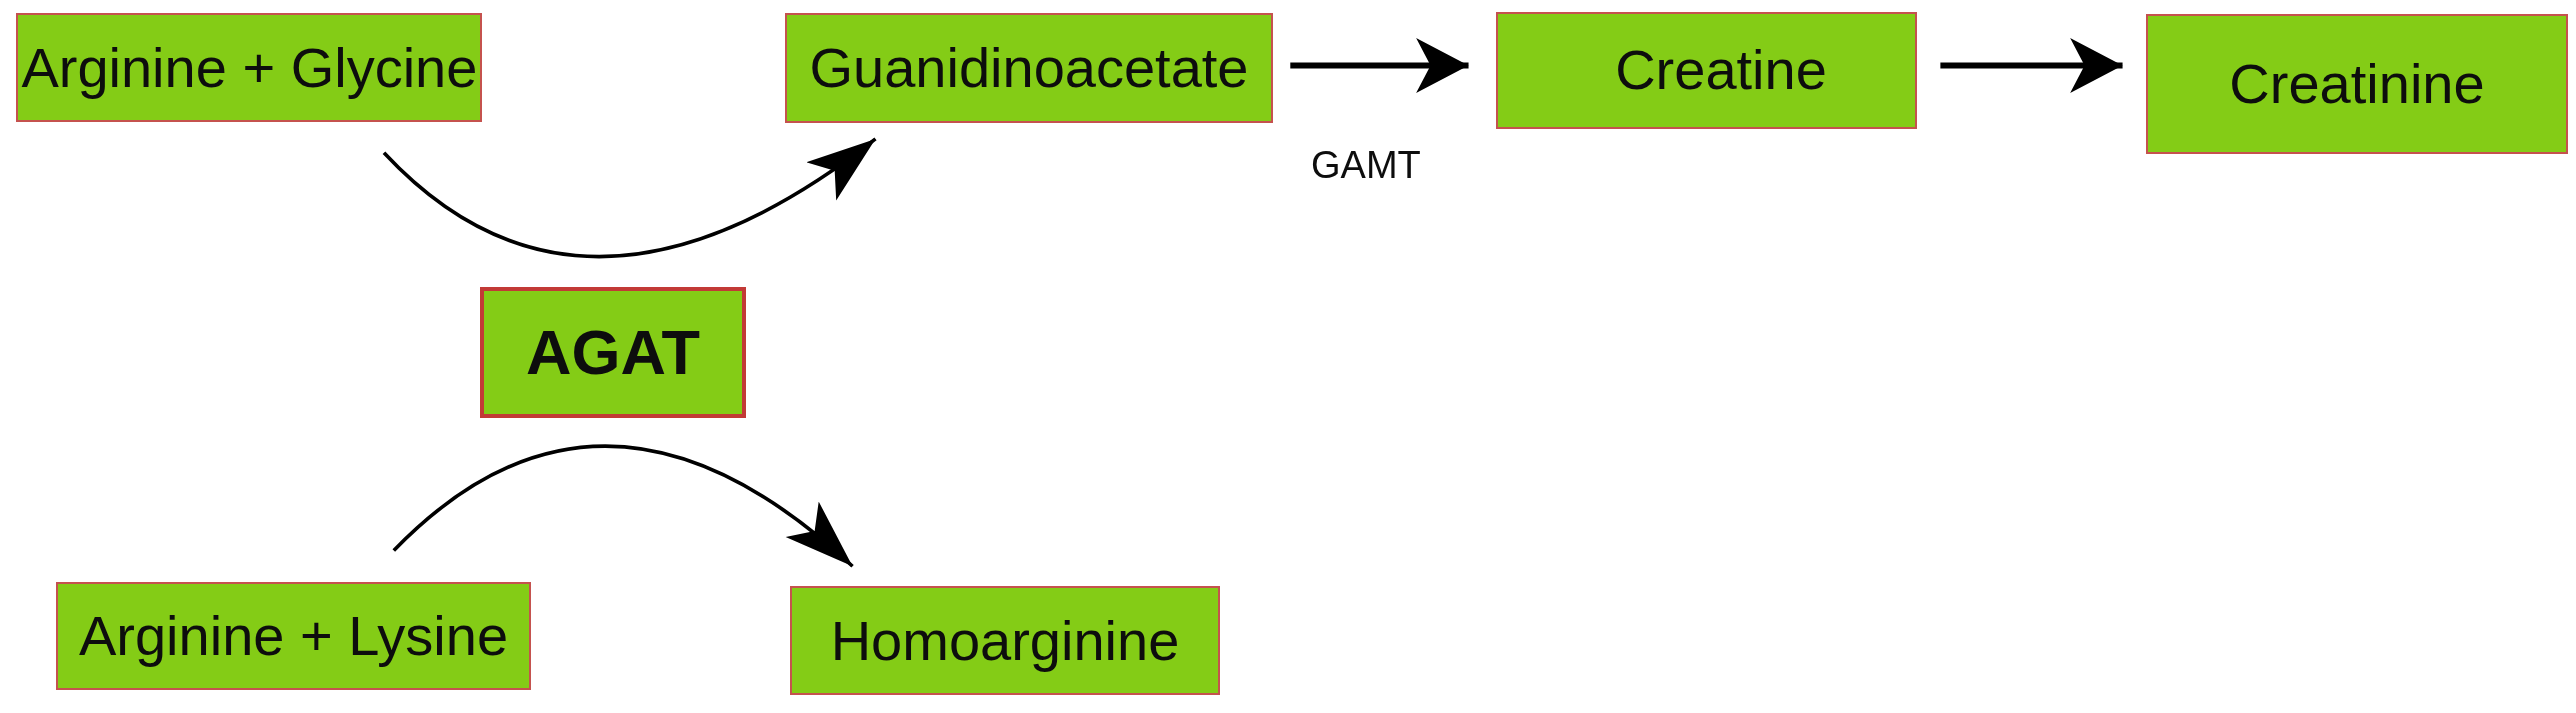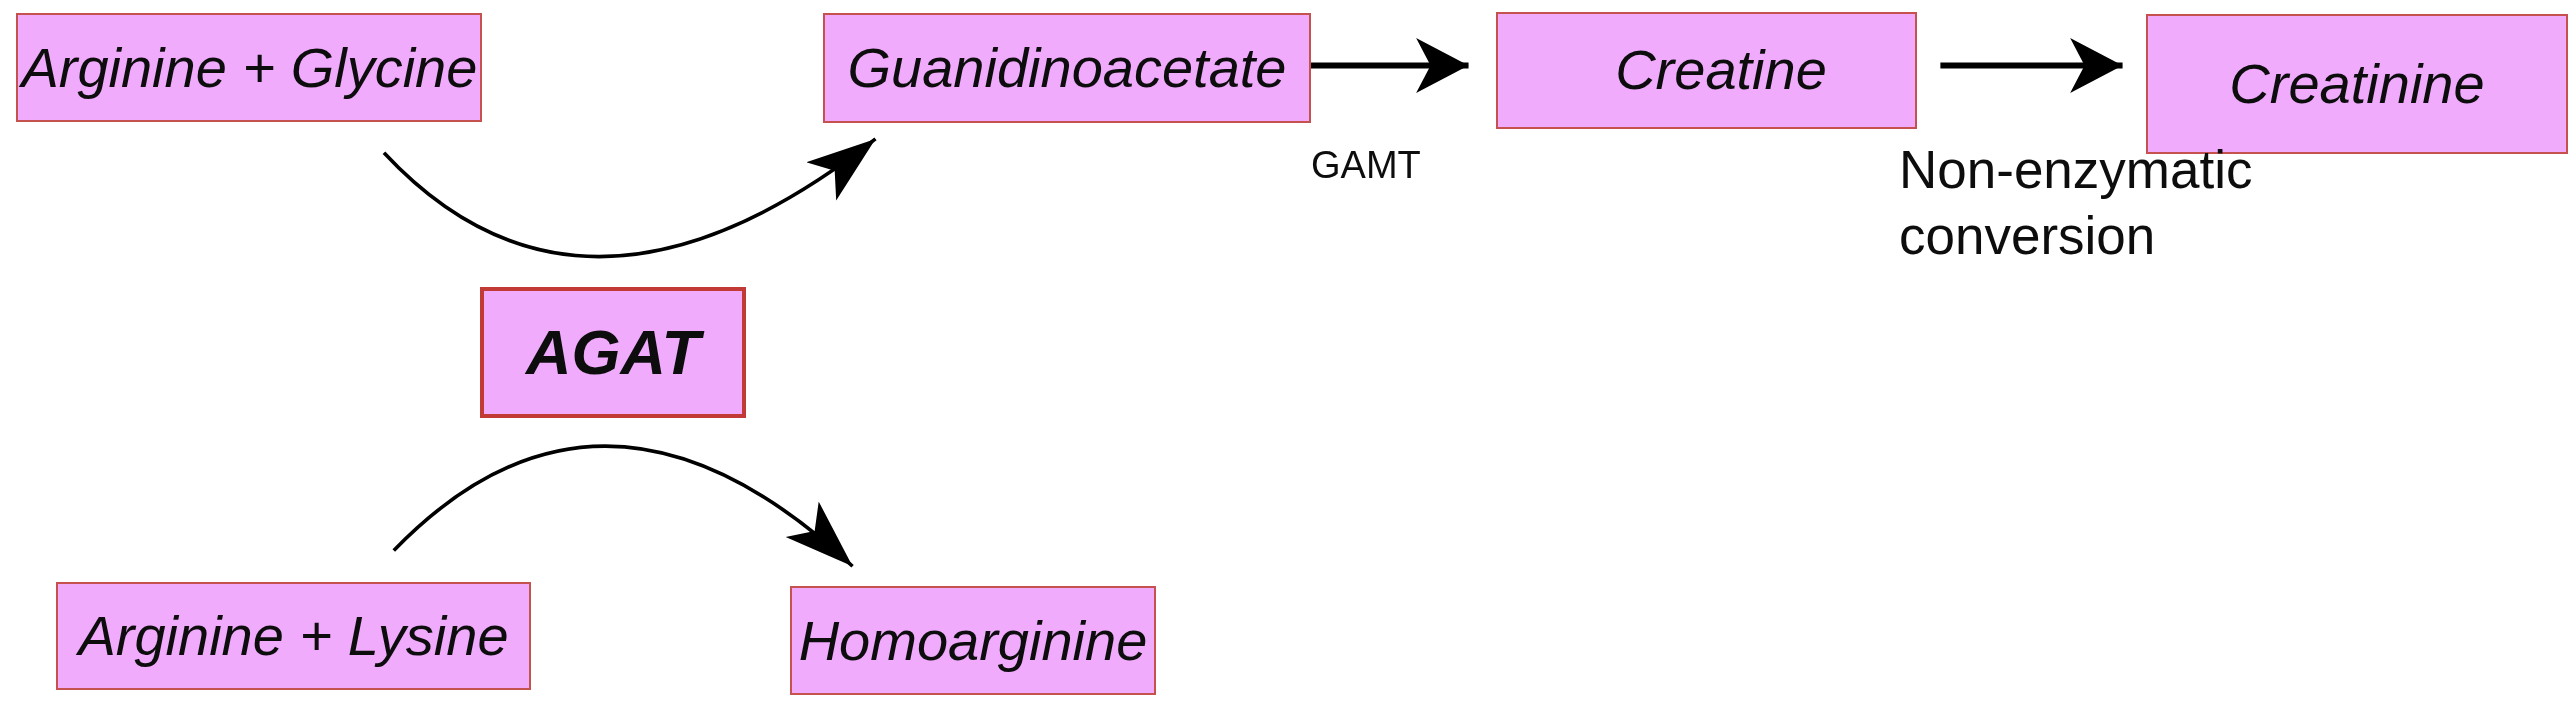--- a/index.html
+++ b/index.html
@@ -14,50 +14,49 @@
   #arrow-layer {
     position: absolute;
     left: 0; top: 0;
     width: 2576px; height: 713px;
   }
   .node {
     position: absolute;
     display: flex;
     align-items: center;
     justify-content: center;
-    background: #f0abfc;
+    background: #84cc16;
     border: 2px solid #c5524e;
     box-sizing: border-box;
     color: #0d0d0d;
     font-size: 56px;
     line-height: 1;
     white-space: nowrap;
     text-align: center;
-    font-style: italic;
   }
   .node.enzyme {
     border: 4.6px solid #c23a36;
     font-weight: bold;
     font-size: 63px;
   }
   .edge-label {
     position: absolute;
     color: #0d0d0d;
     white-space: nowrap;
   }
   .edge-label.wrap { white-space: normal; }
 
   
   #node-arg-gly     { left: 16.4px;   top: 13px;  width: 466px; height: 109px; }
-  #node-guanido     { left: 785px; top: 13px;  width: 488px; height: 110px; margin-left: 38px; }
+  #node-guanido     { left: 785px; top: 13px;  width: 488px; height: 110px; }
   #node-creatine    { left: 1496px; top: 11.8px;  width: 421px; height: 117px; padding-left: 29px; }
   #node-creatinine  { left: 2146px; top: 14px;  width: 422px; height: 140px; }
   #node-agat        { left: 480px;  top: 287px; width: 266px; height: 131px; }
   #node-arg-lys     { left: 15px;   top: 582px; width: 475px; height: 108px; margin-left: 41px; }
-  #node-homoarg     { left: 790px; top: 586px; width: 366px; height: 109px; }
+  #node-homoarg     { left: 790px; top: 586px; width: 430px; height: 109px; }
 
   #label-gamt    { left: 1311px; top: 146px; font-size: 38px; line-height: 1.05; }
   #label-nonenz  { left: 1899px; top: 137px; font-size: 53px; line-height: 66px; width: 420px; }
 </style>
 </head>
 <body>
 
 <div id="canvas">
 
   <svg id="arrow-layer" viewBox="0 0 3929 1088" xmlns="http://www.w3.org/2000/svg">
@@ -102,16 +101,15 @@
   <div class="node" id="node-arg-lys">
     <span>Arginine + Lysine</span>
   </div>
 
   <div class="node" id="node-homoarg">
     <span>Homoarginine</span>
   </div>
 
   <div class="edge-label" id="label-gamt">GAMT</div>
 
-  <div class="edge-label wrap" id="label-nonenz">Non-enzymatic conversion</div>
 
 </div>
 
 
 </body></html>

